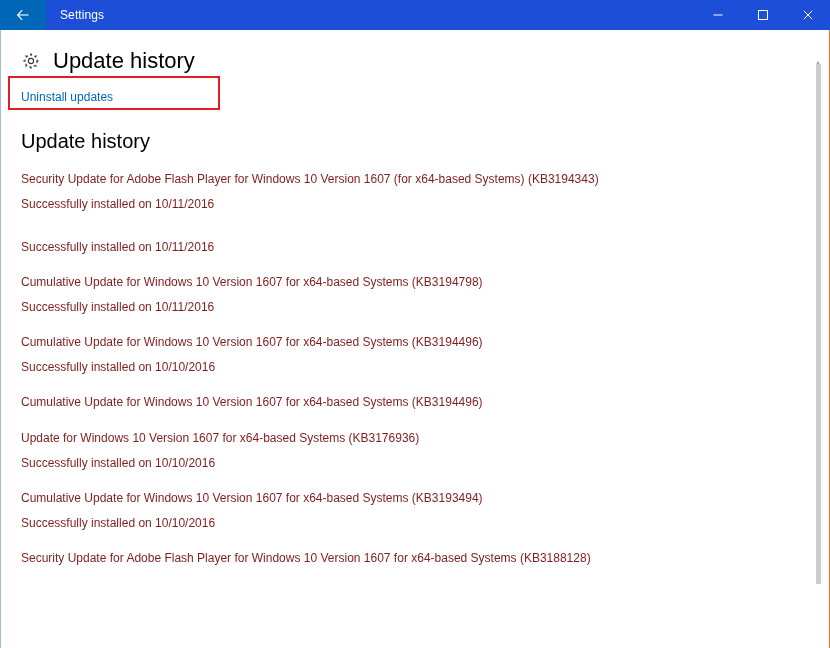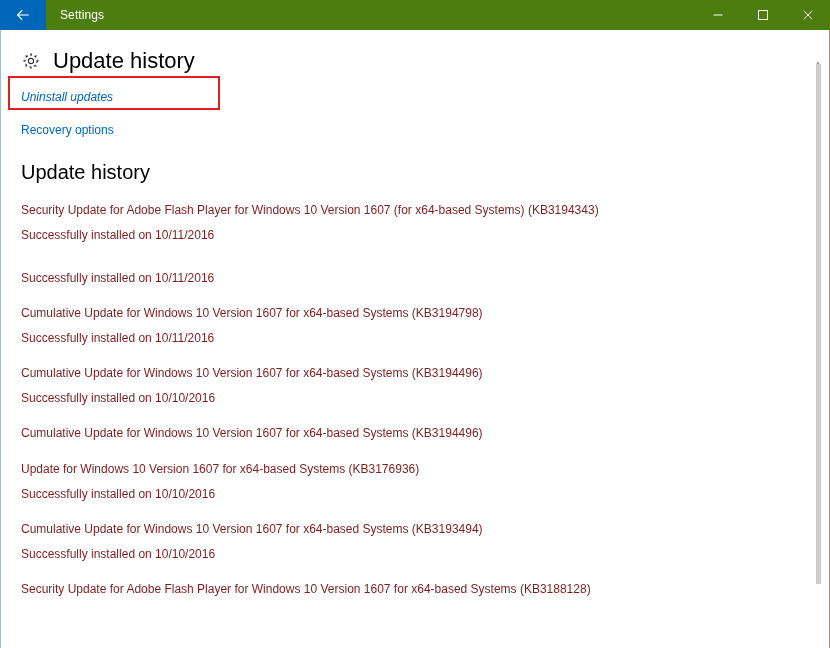--- a/index.html
+++ b/index.html
@@ -21,21 +21,21 @@
     height: 648px;
     box-sizing: border-box;
     background: #ffffff;
     overflow: hidden;
   }
 
   
   .titlebar {
     position: relative;
     height: 30px;
-    background: #4d7c0f;
+    background: #1d4ed8;
     display: flex;
     align-items: stretch;
     user-select: none;
   }
   .back-button {
     width: 46px;
     background: #0067b8;
     display: flex;
     align-items: center;
     justify-content: center;
@@ -120,21 +120,20 @@
   }
 
   .nav-row-highlight {
     position: relative;
     height: 20px;
   }
   .nav-row-highlight .nav-link {
     position: absolute;
     left: 0;
     top: 2px;
-    font-style: italic;
   }
   .annotation-box {
     position: absolute;
     left: -13px;
     top: -11px;
     width: 212px;
     height: 34px;
     border: 2px solid #e02020;
     box-sizing: border-box;
     pointer-events: none;
@@ -261,23 +260,20 @@
           </svg>
         </span>
         <div class="page-title">Update history</div>
       </div>
 
       <div class="nav-links">
         <div class="nav-row-highlight">
           <div class="annotation-box"></div>
           <a class="nav-link" href="#">Uninstall updates</a>
         </div>
-        <div class="nav-row-second">
-          <a class="nav-link" href="#">Recovery options</a>
-        </div>
       </div>
 
       <div class="section-title">Update history</div>
 
       <div class="update-list">
 
         <div class="update-item">
           <div class="update-title">Security Update for Adobe Flash Player for Windows 10 Version 1607 (for x64-based Systems) (KB3194343)</div>
           <a class="update-status" href="#">Successfully installed on 10/11/2016</a>
         </div>

